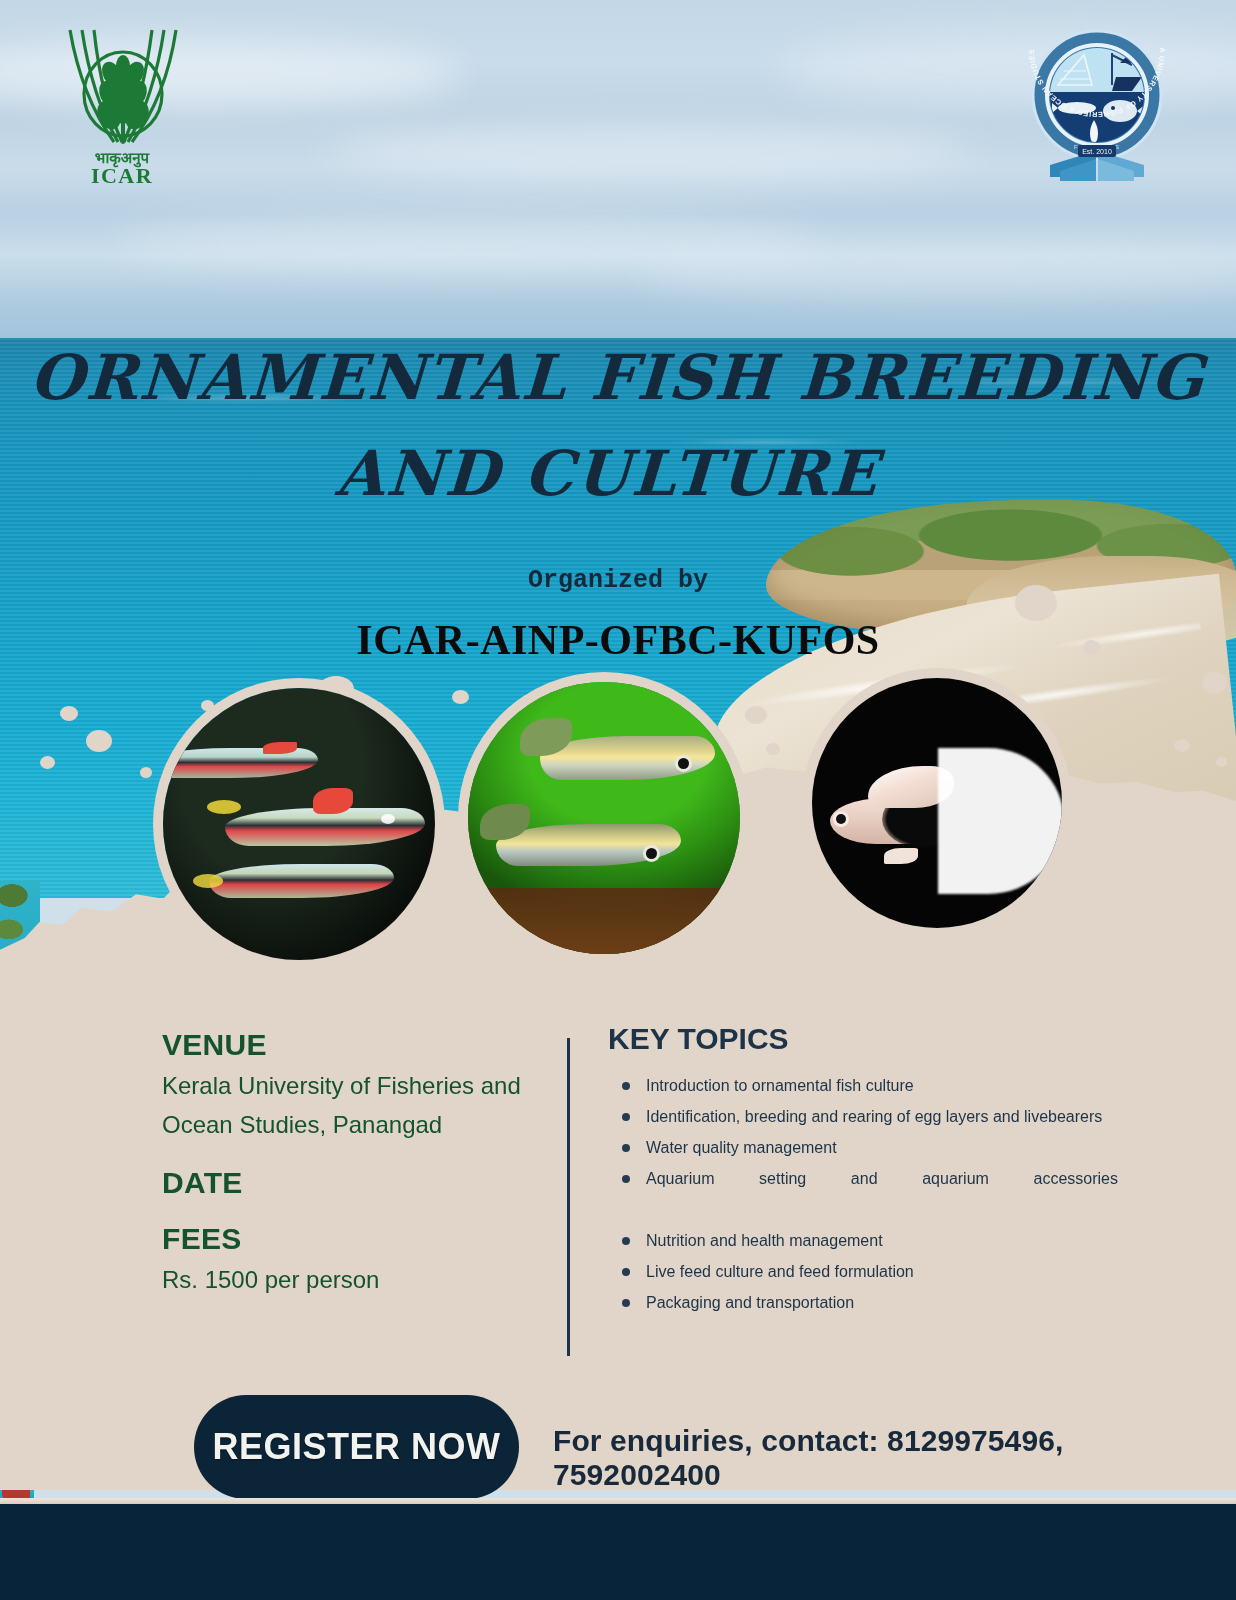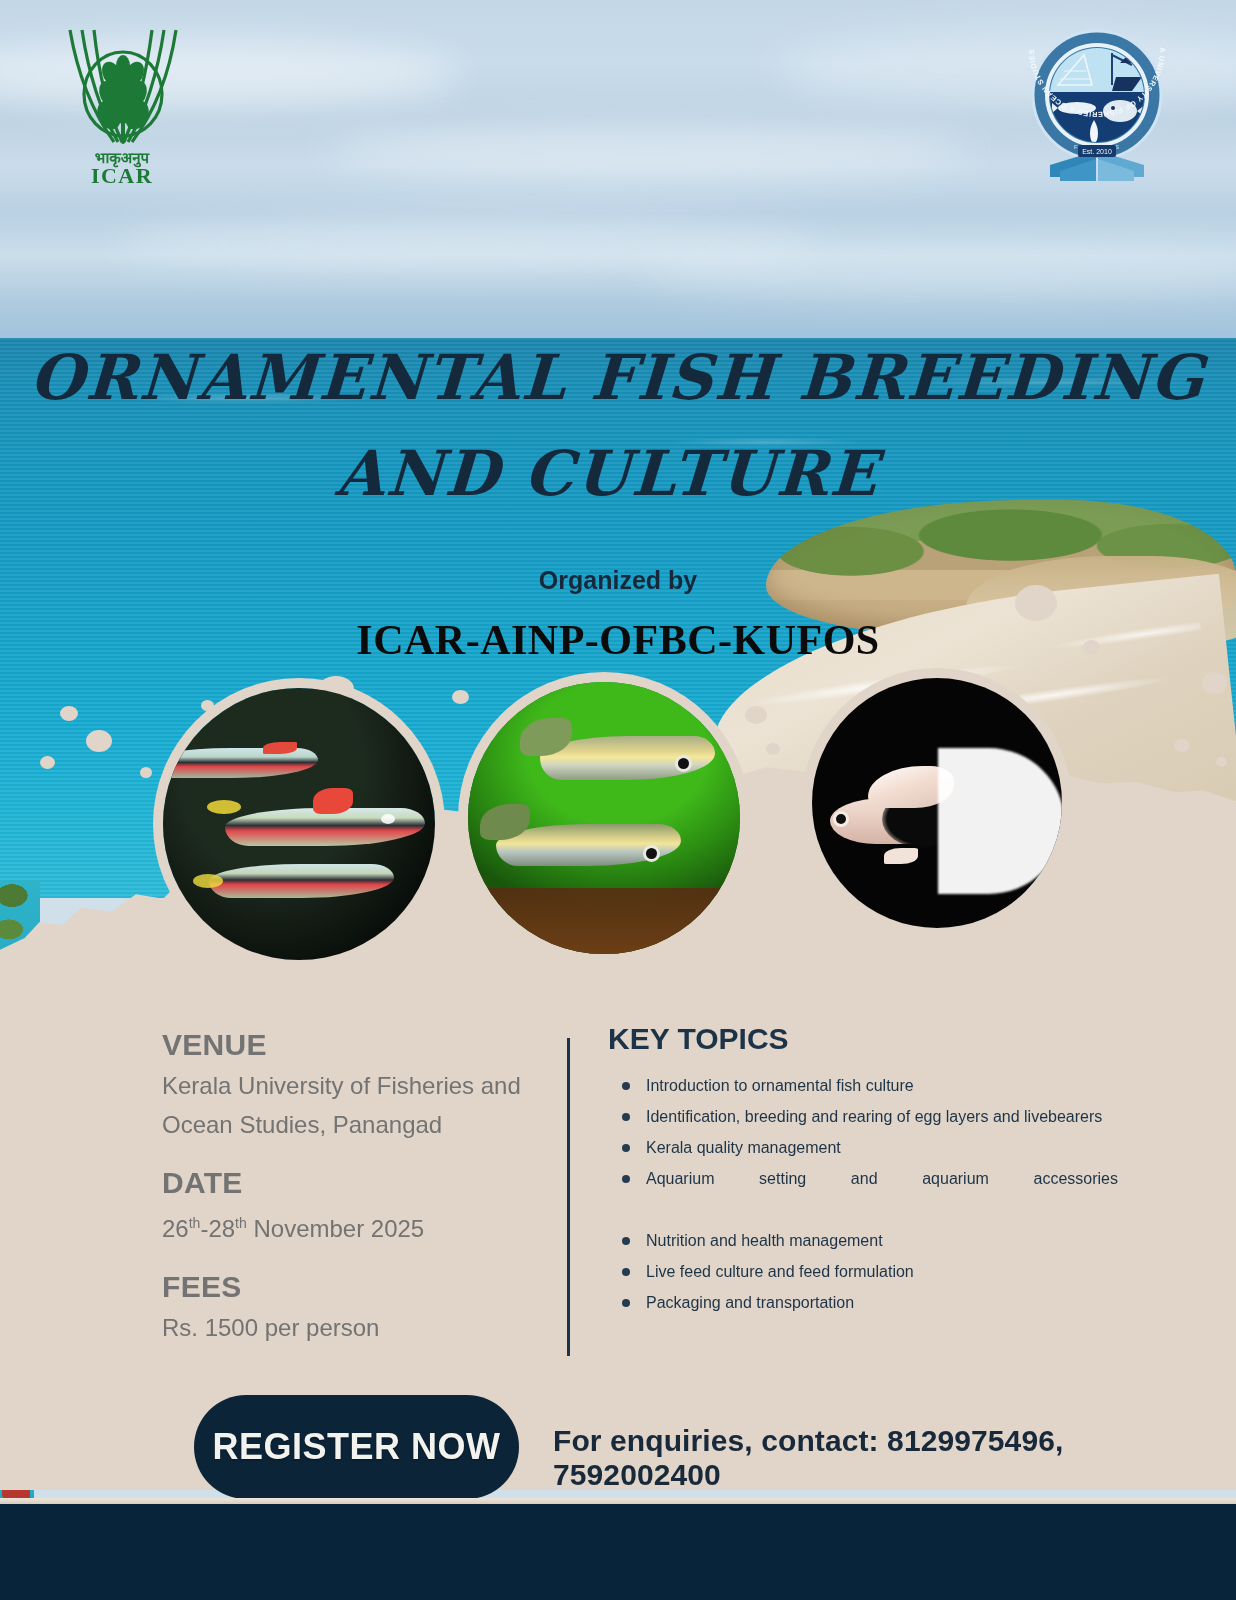--- a/index.html
+++ b/index.html
@@ -132,21 +132,21 @@
     position:absolute; left:0; right:0; top:330px;
     text-align:center; color:#15293c;
     font-family:"DejaVu Serif", serif;
     font-style:italic; font-weight:bold;
     font-size:62px; line-height:96px; letter-spacing:2px;
     transform:skewX(-6deg);
   }
   .orgby {
     position:absolute; left:0; right:0; top:566px;
     text-align:center; color:#16293b;
-    font-family:Liberation Sans, sans-serif; font-weight:bold; font-size:25px;
+    font-family:Liberation Mono, monospace; font-weight:bold; font-size:25px;
   }
   .orgname {
     position:absolute; left:0; right:0; top:616px;
     text-align:center; color:#0b0b0b;
     font-family:"Liberation Serif", serif; font-weight:bold;
     font-size:42px; letter-spacing:.5px;
   }
 
   
   .fish-circle {
@@ -167,21 +167,21 @@
   .fish { position:absolute; }
   .body-fish {
     border-radius:50% 12% 50% 12% / 50% 40% 60% 50%;
   }
 
   
   .divider {
     position:absolute; left:567px; top:1038px; width:3px; height:318px;
     background:#1d3448;
   }
-  .left-col { position:absolute; left:162px; top:1028px; width:380px; color:#737373; }
+  .left-col { position:absolute; left:162px; top:1028px; width:380px; color:#14532d; }
   .right-col{ position:absolute; left:608px; top:1022px; width:510px; color:#1d3348; }
 
   .h-label {
     font-size:30px; font-weight:bold; letter-spacing:.3px; margin-bottom:4px;
   }
   .h-label.tight { margin-top:22px; }
   .body-text { font-size:24px; line-height:39px; }
   .body-text sup { font-size:14px; vertical-align:super; }
 
   .topics-title { font-size:30px; font-weight:bold; margin-bottom:14px; }
@@ -394,40 +394,39 @@
   <div class="divider"></div>
 
   <div class="left-col">
     <div class="h-label">VENUE</div>
     <div class="body-text">
       <div>Kerala University of Fisheries and</div>
       <div>Ocean Studies, Panangad</div>
     </div>
 
     <div class="h-label tight">DATE</div>
-    <div class="body-text"><span>26</span><sup>th</sup><span>-</span><span>28</span><sup>th</sup><span> November 2025</span></div>
 
     <div class="h-label tight">FEES</div>
     <div class="body-text">Rs. 1500 per person</div>
   </div>
 
   <div class="right-col">
     <div class="topics-title">KEY TOPICS</div>
     <ul class="topics">
       <li>
         <span class="bullet"></span>
         <span>Introduction to ornamental fish culture</span>
       </li>
       <li>
         <span class="bullet"></span>
         <span>Identification, breeding and rearing of  egg layers and livebearers</span>
       </li>
       <li>
         <span class="bullet"></span>
-        <span>Kerala quality management</span>
+        <span>Water quality management</span>
       </li>
       <li class="justify">
         <span class="bullet"></span>
         <span class="txt">Aquarium setting and aquarium accessories</span>
       </li>
       <li>
         <span class="bullet"></span>
         <span>Nutrition and health management</span>
       </li>
       <li>

